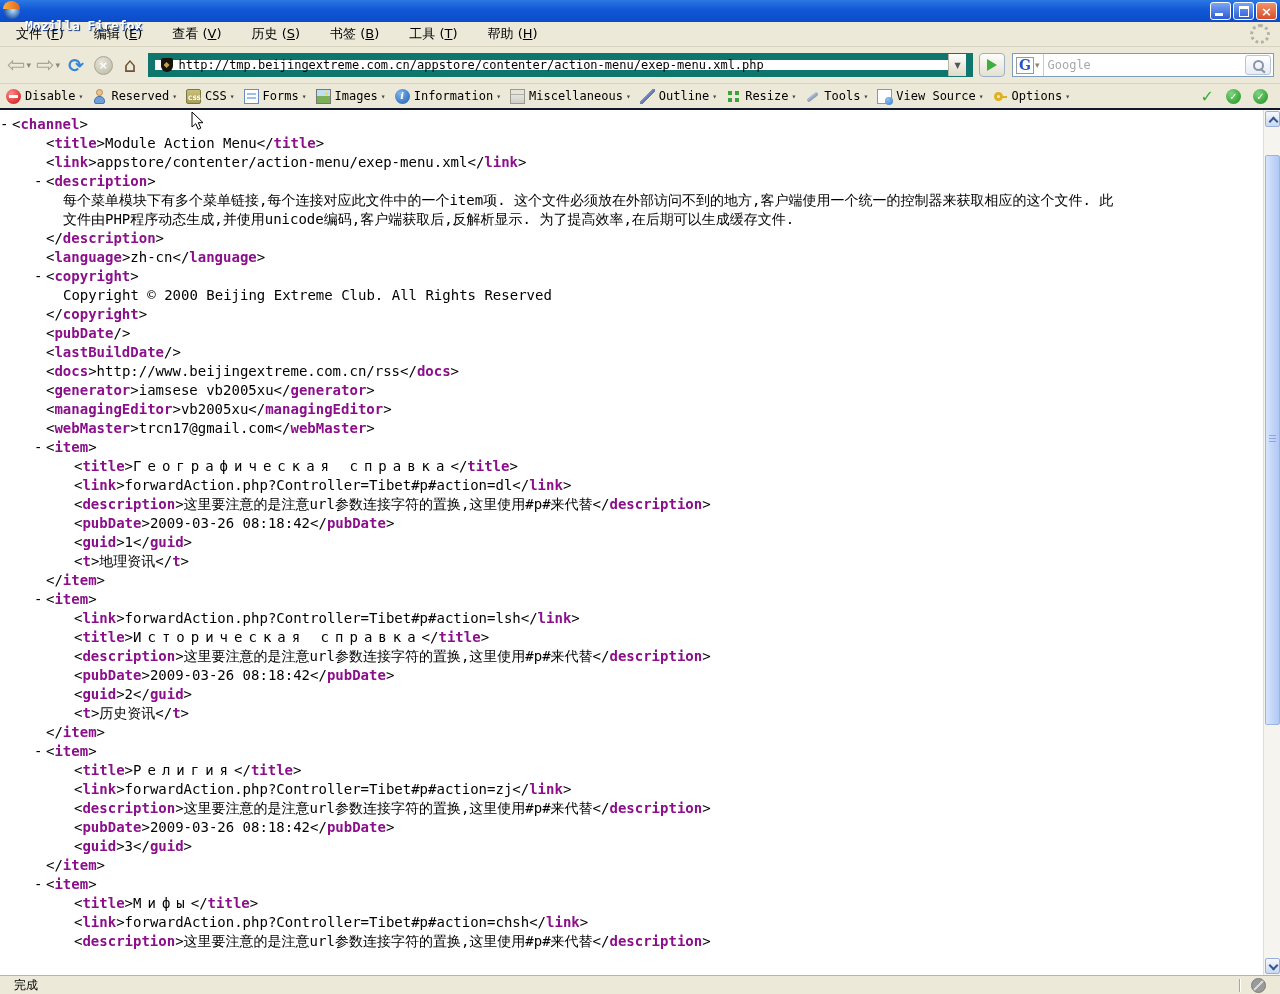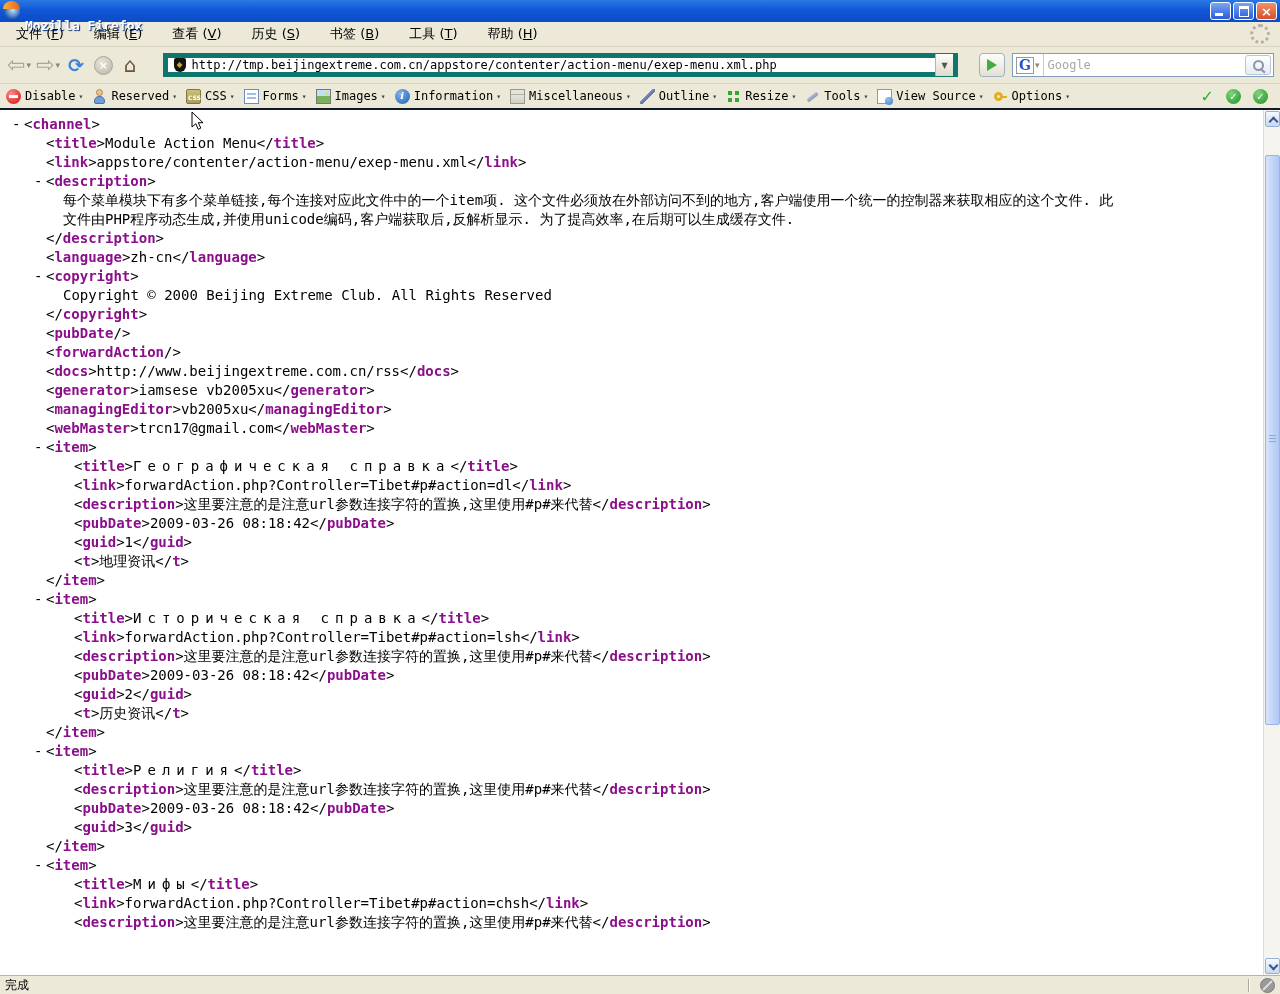--- a/index.html
+++ b/index.html
@@ -32,22 +32,22 @@
   
   .navbar{height:37px;background:#ece9d8;border-bottom:1px solid #d8d4c0;display:flex;align-items:center;
     padding:0 6px;box-sizing:border-box;gap:3px;}
   .nav-btn{display:flex;align-items:center;padding:0 1px;}
   .arrow-ch{font:22px/22px "DejaVu Sans",sans-serif;color:#a8a698;}
   .nav-caret{font:9px/9px "DejaVu Sans",sans-serif;color:#8a8878;margin-left:1px;}
   .reload-ch{font:bold 19px/19px "DejaVu Sans",sans-serif;color:#3a85d8;padding:0 3px;}
   .stop-circle{width:17px;height:17px;border-radius:50%;background:radial-gradient(circle at 38% 32%,#e8e6da,#c2bfae 80%);
     border:1px solid #aaa79a;color:#fff;font:bold 11px/17px "DejaVu Sans",sans-serif;text-align:center;margin:0 3px;}
   .home-ch{font:20px/20px "DejaVu Sans",sans-serif;color:#6b5236;padding:0 4px;}
-  .url-box{flex:1;height:24px;background:#fff;border:5px solid #0f766e;display:flex;align-items:center;
-    margin:0 18px;box-sizing:border-box;}
+  .url-box{flex:1;height:24px;background:#fff;border:7px solid #0f766e;display:flex;align-items:center;
+    margin:0 3px;box-sizing:border-box;}
   .shield{width:12px;height:14px;background:#15150d;border-radius:2px 2px 6px 6px;position:relative;margin:0 6px;flex:none;}
   .shield::after{content:"";position:absolute;left:3px;top:4px;width:6px;height:6px;background:#caa43a;
     clip-path:polygon(50% 0,100% 50%,50% 100%,0 50%);}
   .url-input{flex:1;border:none;outline:none;font:12px "DejaVu Sans Mono",monospace;color:#000;background:transparent;padding:0;}
   .url-drop{width:17px;height:22px;background:linear-gradient(#fdfdfb,#dedbca);border-left:1px solid #b8b4a4;
     display:flex;align-items:center;justify-content:center;font:8px "DejaVu Sans",sans-serif;color:#555;}
   .go-btn{width:26px;height:24px;border:1px solid #9db0c8;border-radius:4px;background:linear-gradient(#fdfdfb,#e4e1d2);
     display:flex;align-items:center;justify-content:center;box-sizing:border-box;}
   .go-tri{width:0;height:0;border-left:10px solid #3fae3f;border-top:6px solid transparent;border-bottom:6px solid transparent;}
   .search-box{width:262px;height:24px;background:#fff;border:1px solid #7f9db9;display:flex;align-items:center;
@@ -101,21 +101,21 @@
   .ic-options::before{content:"";position:absolute;left:1px;top:3px;width:9px;height:9px;border:3px solid #e0b020;
     border-radius:50%;box-sizing:border-box;}
   .ic-options::after{content:"";position:absolute;left:9px;top:7px;width:5px;height:2px;background:#e0b020;
     box-shadow:2px 2px 0 -1px #e0b020;}
 
   
   .content{position:relative;height:865px;background:#fff;overflow:hidden;}
   .xml-pane{position:absolute;left:0;top:0;right:17px;bottom:0;overflow:hidden;padding-top:5px;
     font:14px/19px "DejaVu Sans Mono",monospace;color:#000;white-space:nowrap;}
   .line{height:19px;}
-  .lv0{padding-left:24px;}
+  .lv0{padding-left:12px;}
   .lv1{padding-left:46px;}
   .lv2{padding-left:74px;}
   .tline{padding-left:63px;}
   .marker{display:inline-block;width:12px;margin-left:-12px;color:#000;}
   .tag{color:#8b0f8b;font-weight:bold;}
   .br{color:#000;}
   .tx{color:#000;}
   .wide{letter-spacing:6px;}
 
   
@@ -130,21 +130,21 @@
   .chev{position:absolute;left:4px;width:5px;height:5px;border-right:2px solid #3a568a;border-bottom:2px solid #3a568a;}
   .chev-up{top:6px;transform:rotate(-135deg);}
   .chev-down{top:3px;transform:rotate(45deg);}
   .sb-thumb{position:absolute;left:1px;top:45px;width:15px;height:570px;
     background:linear-gradient(90deg,#d7e4fc,#b0c8f4);border:1px solid #9cb4e4;border-radius:2px;box-sizing:border-box;}
   .sb-thumb::after{content:"";position:absolute;left:3px;right:3px;top:50%;margin-top:-5px;height:9px;
     background:repeating-linear-gradient(180deg,#89a8e0 0 1px,transparent 1px 3px);}
 
   
   .statusbar{height:19px;background:#ece9d8;border-top:1px solid #b8b4a4;display:flex;align-items:center;
-    padding:0 5px;box-sizing:border-box;font:12px "DejaVu Sans",sans-serif;color:#000;}
+    padding:0 14px;box-sizing:border-box;font:12px "DejaVu Sans",sans-serif;color:#000;}
   .sb-sep{margin-left:auto;width:1px;height:13px;background:#aaa79a;border-right:1px solid #fff;margin-right:10px;}
   .status-ext-icon{width:15px;height:15px;border-radius:50%;flex:none;
     background:linear-gradient(135deg,#9a9a9a 44%,#d8d8d8 44% 56%,#9a9a9a 56%);border:1px solid #777;box-sizing:border-box;}
 </style>
 <title>Mozilla Firefox</title></head>
 <body>
 
 <div id="window">
 
   <div class="titlebar">
@@ -289,43 +289,44 @@
         <div class="line lv1"><span class="br">&lt;</span><span class="tag">link</span><span class="br">&gt;</span><span class="tx">appstore/contenter/action-menu/exep-menu.xml</span><span class="br">&lt;/</span><span class="tag">link</span><span class="br">&gt;</span></div>
         <div class="line lv1"><span class="marker">-</span><span class="br">&lt;</span><span class="tag">description</span><span class="br">&gt;</span></div>
         <div class="line lv2 tline"><span class="tx">每个菜单模块下有多个菜单链接,每个连接对应此文件中的一个item项. 这个文件必须放在外部访问不到的地方,客户端使用一个统一的控制器来获取相应的这个文件. 此</span></div>
         <div class="line lv2 tline"><span class="tx">文件由PHP程序动态生成,并使用unicode编码,客户端获取后,反解析显示. 为了提高效率,在后期可以生成缓存文件.</span></div>
         <div class="line lv1"><span class="br">&lt;/</span><span class="tag">description</span><span class="br">&gt;</span></div>
         <div class="line lv1"><span class="br">&lt;</span><span class="tag">language</span><span class="br">&gt;</span><span class="tx">zh-cn</span><span class="br">&lt;/</span><span class="tag">language</span><span class="br">&gt;</span></div>
         <div class="line lv1"><span class="marker">-</span><span class="br">&lt;</span><span class="tag">copyright</span><span class="br">&gt;</span></div>
         <div class="line lv2 tline"><span class="tx">Copyright © 2000 Beijing Extreme Club. All Rights Reserved</span></div>
         <div class="line lv1"><span class="br">&lt;/</span><span class="tag">copyright</span><span class="br">&gt;</span></div>
         <div class="line lv1"><span class="br">&lt;</span><span class="tag">pubDate</span><span class="br">/&gt;</span></div>
-        <div class="line lv1"><span class="br">&lt;</span><span class="tag">forwardAction</span><span class="br">/&gt;</span></div>
+        <div class="line lv1"><span class="br">&lt;</span><span class="tag">lastBuildDate</span><span class="br">/&gt;</span></div>
         <div class="line lv1"><span class="br">&lt;</span><span class="tag">docs</span><span class="br">&gt;</span><span class="tx">http://www.beijingextreme.com.cn/rss</span><span class="br">&lt;/</span><span class="tag">docs</span><span class="br">&gt;</span></div>
         <div class="line lv1"><span class="br">&lt;</span><span class="tag">generator</span><span class="br">&gt;</span><span class="tx">iamsese vb2005xu</span><span class="br">&lt;/</span><span class="tag">generator</span><span class="br">&gt;</span></div>
         <div class="line lv1"><span class="br">&lt;</span><span class="tag">managingEditor</span><span class="br">&gt;</span><span class="tx">vb2005xu</span><span class="br">&lt;/</span><span class="tag">managingEditor</span><span class="br">&gt;</span></div>
         <div class="line lv1"><span class="br">&lt;</span><span class="tag">webMaster</span><span class="br">&gt;</span><span class="tx">trcn17@gmail.com</span><span class="br">&lt;/</span><span class="tag">webMaster</span><span class="br">&gt;</span></div>
         <div class="line lv1"><span class="marker">-</span><span class="br">&lt;</span><span class="tag">item</span><span class="br">&gt;</span></div>
         <div class="line lv2"><span class="br">&lt;</span><span class="tag">title</span><span class="br">&gt;</span><span class="tx wide">Географическая справка</span><span class="br">&lt;/</span><span class="tag">title</span><span class="br">&gt;</span></div>
         <div class="line lv2"><span class="br">&lt;</span><span class="tag">link</span><span class="br">&gt;</span><span class="tx">forwardAction.php?Controller=Tibet#p#action=dl</span><span class="br">&lt;/</span><span class="tag">link</span><span class="br">&gt;</span></div>
         <div class="line lv2"><span class="br">&lt;</span><span class="tag">description</span><span class="br">&gt;</span><span class="tx">这里要注意的是注意url参数连接字符的置换,这里使用#p#来代替</span><span class="br">&lt;/</span><span class="tag">description</span><span class="br">&gt;</span></div>
         <div class="line lv2"><span class="br">&lt;</span><span class="tag">pubDate</span><span class="br">&gt;</span><span class="tx">2009-03-26 08:18:42</span><span class="br">&lt;/</span><span class="tag">pubDate</span><span class="br">&gt;</span></div>
         <div class="line lv2"><span class="br">&lt;</span><span class="tag">guid</span><span class="br">&gt;</span><span class="tx">1</span><span class="br">&lt;/</span><span class="tag">guid</span><span class="br">&gt;</span></div>
         <div class="line lv2"><span class="br">&lt;</span><span class="tag">t</span><span class="br">&gt;</span><span class="tx">地理资讯</span><span class="br">&lt;/</span><span class="tag">t</span><span class="br">&gt;</span></div>
         <div class="line lv1"><span class="br">&lt;/</span><span class="tag">item</span><span class="br">&gt;</span></div>
         <div class="line lv1"><span class="marker">-</span><span class="br">&lt;</span><span class="tag">item</span><span class="br">&gt;</span></div>
+        <div class="line lv2"><span class="br">&lt;</span><span class="tag">link</span><span class="br">&gt;</span><span class="tx">forwardAction.php?Controller=Tibet#p#action=lsh</span><span class="br">&lt;/</span><span class="tag">link</span><span class="br">&gt;</span></div>
         <div class="line lv2"><span class="br">&lt;</span><span class="tag">title</span><span class="br">&gt;</span><span class="tx wide">Историческая справка</span><span class="br">&lt;/</span><span class="tag">title</span><span class="br">&gt;</span></div>
-        <div class="line lv2"><span class="br">&lt;</span><span class="tag">link</span><span class="br">&gt;</span><span class="tx">forwardAction.php?Controller=Tibet#p#action=lsh</span><span class="br">&lt;/</span><span class="tag">link</span><span class="br">&gt;</span></div>
         <div class="line lv2"><span class="br">&lt;</span><span class="tag">description</span><span class="br">&gt;</span><span class="tx">这里要注意的是注意url参数连接字符的置换,这里使用#p#来代替</span><span class="br">&lt;/</span><span class="tag">description</span><span class="br">&gt;</span></div>
         <div class="line lv2"><span class="br">&lt;</span><span class="tag">pubDate</span><span class="br">&gt;</span><span class="tx">2009-03-26 08:18:42</span><span class="br">&lt;/</span><span class="tag">pubDate</span><span class="br">&gt;</span></div>
         <div class="line lv2"><span class="br">&lt;</span><span class="tag">guid</span><span class="br">&gt;</span><span class="tx">2</span><span class="br">&lt;/</span><span class="tag">guid</span><span class="br">&gt;</span></div>
         <div class="line lv2"><span class="br">&lt;</span><span class="tag">t</span><span class="br">&gt;</span><span class="tx">历史资讯</span><span class="br">&lt;/</span><span class="tag">t</span><span class="br">&gt;</span></div>
         <div class="line lv1"><span class="br">&lt;/</span><span class="tag">item</span><span class="br">&gt;</span></div>
         <div class="line lv1"><span class="marker">-</span><span class="br">&lt;</span><span class="tag">item</span><span class="br">&gt;</span></div>
         <div class="line lv2"><span class="br">&lt;</span><span class="tag">title</span><span class="br">&gt;</span><span class="tx wide">Религия</span><span class="br">&lt;/</span><span class="tag">title</span><span class="br">&gt;</span></div>
+        <div class="line lv2"><span class="br">&lt;</span><span class="tag">link</span><span class="br">&gt;</span><span class="tx">forwardAction.php?Controller=Tibet#p#action=zj</span><span class="br">&lt;/</span><span class="tag">link</span><span class="br">&gt;</span></div>
         <div class="line lv2"><span class="br">&lt;</span><span class="tag">description</span><span class="br">&gt;</span><span class="tx">这里要注意的是注意url参数连接字符的置换,这里使用#p#来代替</span><span class="br">&lt;/</span><span class="tag">description</span><span class="br">&gt;</span></div>
         <div class="line lv2"><span class="br">&lt;</span><span class="tag">pubDate</span><span class="br">&gt;</span><span class="tx">2009-03-26 08:18:42</span><span class="br">&lt;/</span><span class="tag">pubDate</span><span class="br">&gt;</span></div>
         <div class="line lv2"><span class="br">&lt;</span><span class="tag">guid</span><span class="br">&gt;</span><span class="tx">3</span><span class="br">&lt;/</span><span class="tag">guid</span><span class="br">&gt;</span></div>
         <div class="line lv1"><span class="br">&lt;/</span><span class="tag">item</span><span class="br">&gt;</span></div>
         <div class="line lv1"><span class="marker">-</span><span class="br">&lt;</span><span class="tag">item</span><span class="br">&gt;</span></div>
         <div class="line lv2"><span class="br">&lt;</span><span class="tag">title</span><span class="br">&gt;</span><span class="tx wide">Мифы</span><span class="br">&lt;/</span><span class="tag">title</span><span class="br">&gt;</span></div>
         <div class="line lv2"><span class="br">&lt;</span><span class="tag">link</span><span class="br">&gt;</span><span class="tx">forwardAction.php?Controller=Tibet#p#action=chsh</span><span class="br">&lt;/</span><span class="tag">link</span><span class="br">&gt;</span></div>
         <div class="line lv2"><span class="br">&lt;</span><span class="tag">description</span><span class="br">&gt;</span><span class="tx">这里要注意的是注意url参数连接字符的置换,这里使用#p#来代替</span><span class="br">&lt;/</span><span class="tag">description</span><span class="br">&gt;</span></div>
       </div>
 

